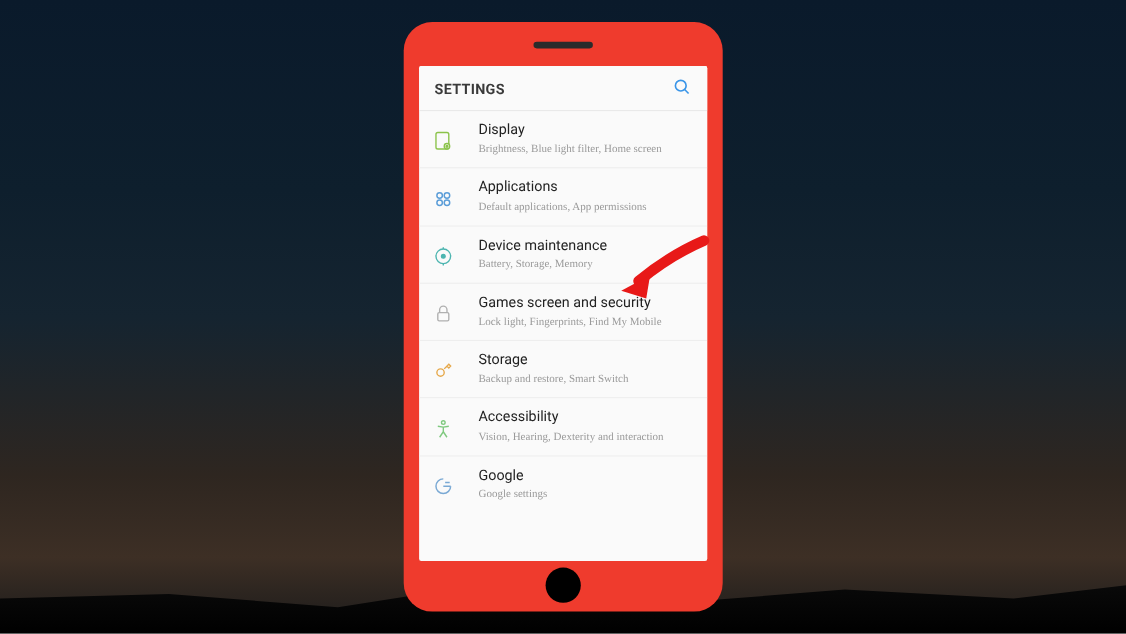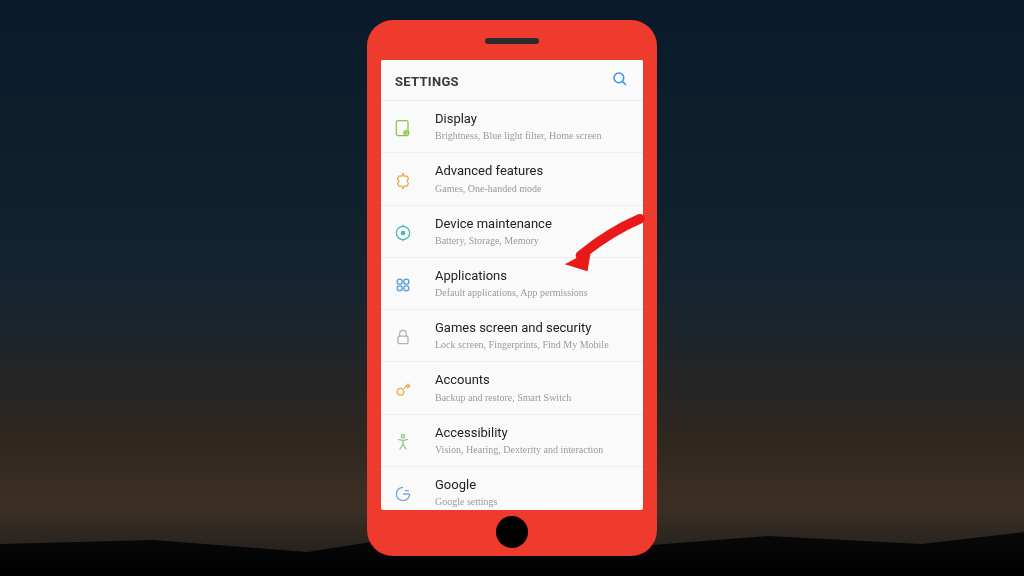--- a/index.html
+++ b/index.html
@@ -89,84 +89,73 @@
             <circle cx="16" cy="18" r="3" fill="#fafafa" stroke="#8bc34a"></circle>
             <circle cx="16" cy="18" r="1" fill="#8bc34a"></circle>
           </svg>
         </div>
         <div class="item-text">
           <div class="item-title">Display</div>
           <div class="item-sub">Brightness, Blue light filter, Home screen</div>
         </div>
       </div>
 
+
       <div class="item">
         <div class="item-icon">
-          <svg viewBox="0 0 24 24" fill="none" stroke="#e6a84a" stroke-width="1.5">
-            <path d="M12 3 L13.5 6 L17 6 L18.5 9 L17 12 L18.5 15 L17 18 L13.5 18 L12 21 L10.5 18 L7 18 L5.5 15 L7 12 L5.5 9 L7 6 L10.5 6 Z"></path>
+          <svg viewBox="0 0 24 24" fill="none" stroke="#5b9dd8" stroke-width="1.6">
+            <circle cx="8" cy="8" r="3"></circle>
+              <circle cx="16" cy="8" r="3"></circle>
+            <circle cx="8" cy="16" r="3"></circle>
+              <circle cx="16" cy="16" r="3"></circle>
           </svg>
         </div>
         <div class="item-text">
-          <div class="item-title">Advanced features</div>
-          <div class="item-sub">Games, One-handed mode</div>
+          <div class="item-title">Applications</div>
+          <div class="item-sub">Default applications, App permissions</div>
         </div>
       </div>
 
       <div class="item">
         <div class="item-icon">
           <svg viewBox="0 0 24 24" fill="none" stroke="#4db5b0" stroke-width="1.5">
             <circle cx="12" cy="12" r="8"></circle>
               <circle cx="12" cy="12" r="2" fill="#4db5b0"></circle>
             <line x1="12" y1="4" x2="12" y2="2"></line>
               <line x1="12" y1="20" x2="12" y2="22"></line>
           </svg>
         </div>
         <div class="item-text">
           <div class="item-title">Device maintenance</div>
           <div class="item-sub">Battery, Storage, Memory</div>
         </div>
       </div>
 
       <div class="item">
         <div class="item-icon">
-          <svg viewBox="0 0 24 24" fill="none" stroke="#5b9dd8" stroke-width="1.6">
-            <circle cx="8" cy="8" r="3"></circle>
-              <circle cx="16" cy="8" r="3"></circle>
-            <circle cx="8" cy="16" r="3"></circle>
-              <circle cx="16" cy="16" r="3"></circle>
-          </svg>
-        </div>
-        <div class="item-text">
-          <div class="item-title">Applications</div>
-          <div class="item-sub">Default applications, App permissions</div>
-        </div>
-      </div>
-
-      <div class="item">
-        <div class="item-icon">
           <svg viewBox="0 0 24 24" fill="none" stroke="#b0b0b0" stroke-width="1.5">
             <rect x="6" y="11" width="12" height="9" rx="1.5"></rect>
             <path d="M8 11 V8 a4 4 0 0 1 8 0 V11"></path>
           </svg>
         </div>
         <div class="item-text">
           <div class="item-title">Games screen and security</div>
-          <div class="item-sub">Lock screen, Fingerprints, Find My Mobile</div>
+          <div class="item-sub">Lock light, Fingerprints, Find My Mobile</div>
         </div>
       </div>
 
       <div class="item">
         <div class="item-icon">
           <svg viewBox="0 0 24 24" fill="none" stroke="#e6a84a" stroke-width="1.5">
             <circle cx="9" cy="14" r="4"></circle>
             <path d="M13 10 L18 5 L20 7 L18 9 L16 7"></path>
           </svg>
         </div>
         <div class="item-text">
-          <div class="item-title">Accounts</div>
+          <div class="item-title">Storage</div>
           <div class="item-sub">Backup and restore, Smart Switch</div>
         </div>
       </div>
 
       <div class="item">
         <div class="item-icon">
           <svg viewBox="0 0 24 24" fill="none" stroke="#7fc97f" stroke-width="1.5">
             <circle cx="12" cy="5" r="2"></circle>
             <path d="M6 9 L12 10 L18 9 M12 10 V15 M12 15 L8 21 M12 15 L16 21"></path>
           </svg>

